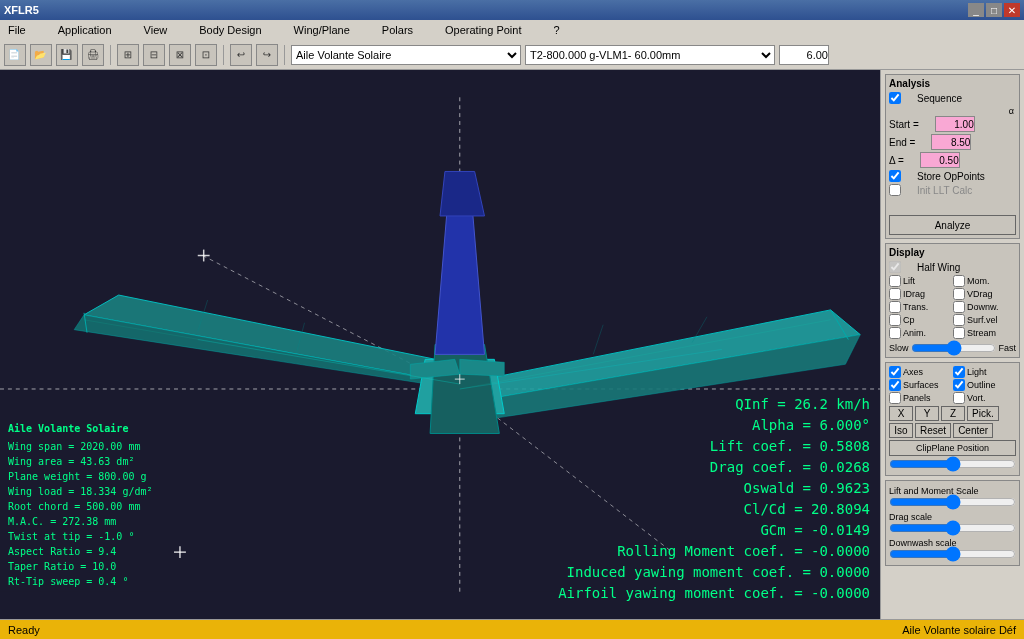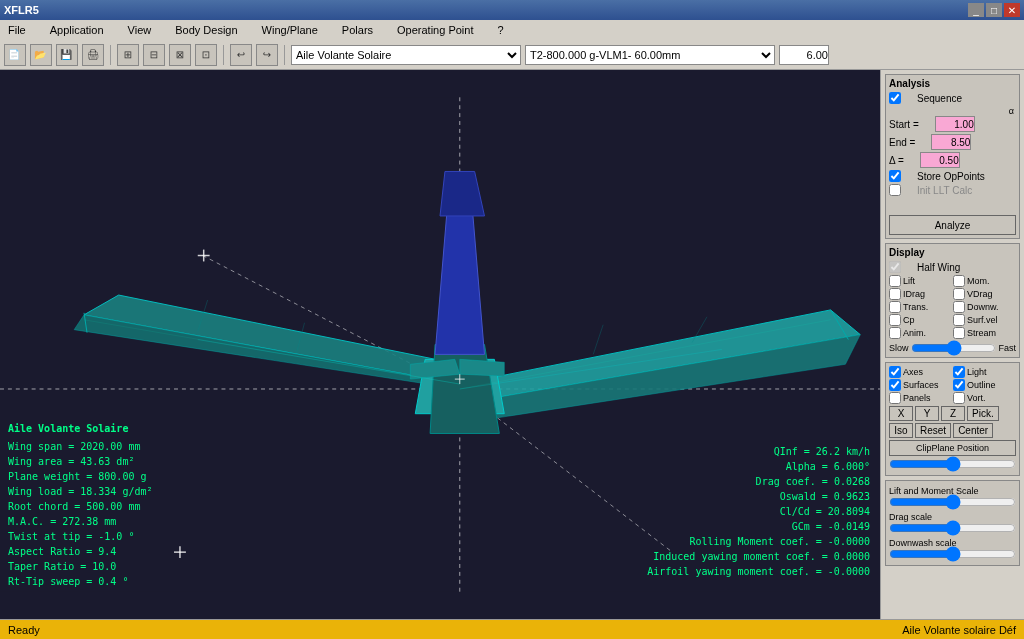--- a/index.html
+++ b/index.html
@@ -32,21 +32,21 @@
       font-size: 10px; cursor: pointer; color: white;
     }
     #title-controls .close-btn { background: #c0392b; }
     
     #menu-bar {
       height: 20px;
       background: #d4d0c8;
       display: flex;
       align-items: center;
       padding: 0 4px;
-      gap: 16px;
+      gap: 24px;
       color: #000;
       font-size: 11px;
     }
     #menu-bar span { cursor: pointer; padding: 0 4px; }
     
     #toolbar {
       height: 30px;
       background: #d4d0c8;
       display: flex;
       align-items: center;
@@ -105,24 +105,24 @@
       bottom: 30px;
       left: 8px;
       color: #00ff88;
       font-size: 10px;
       line-height: 1.5;
       font-family: monospace;
     }
     
     #perf-overlay {
       position: absolute;
-      bottom: 40px;
+      bottom: 15px;
       right: 10px;
       color: #00ff88;
-      font-size: 10px;
+      font-size: 14px;
       line-height: 1.5;
       font-family: monospace;
       text-align: right;
     }
     
     #right-panel {
       width: 144px;
       background: #d4d0c8;
       border-left: 1px solid #999;
       padding: 4px;
@@ -361,20 +361,21 @@
         <div>M.A.C.      =   272.38 mm</div>
         <div>Twist at tip =    -1.0 °</div>
         <div>Aspect Ratio =     9.4</div>
         <div>Taper Ratio  =    10.0</div>
         <div>Rt-Tip sweep =     0.4 °</div>
       </div>
 
       <div id="perf-overlay">
         <div>QInf =  26.2 km/h</div>
         <div>Alpha =   6.000°</div>
+        <div>Lift coef. =   0.5808</div>
         <div>Drag coef. =   0.0268</div>
         <div>Oswald =   0.9623</div>
         <div>Cl/Cd =  20.8094</div>
         <div>GCm =  -0.0149</div>
         <div>Rolling Moment coef. =  -0.0000</div>
         <div>Induced yawing moment coef. =   0.0000</div>
         <div>Airfoil yawing moment coef. =  -0.0000</div>
       </div>
     </div>
   </div>

